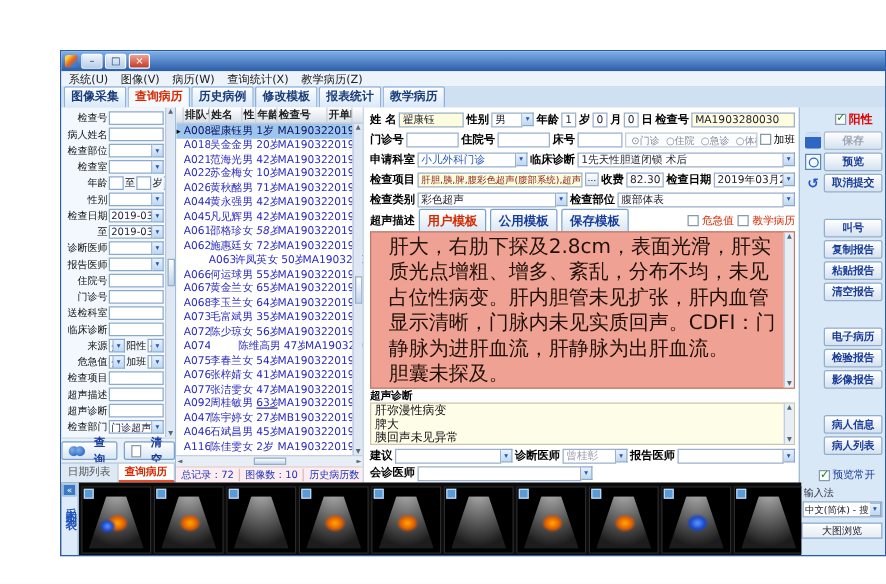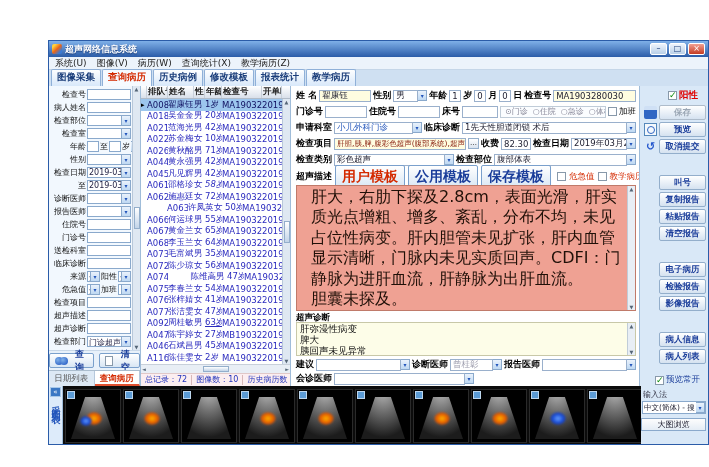--- a/index.html
+++ b/index.html
@@ -104,33 +104,33 @@
   .rbox { height: 12px; border: 1px solid #9ab0cc; background: #fff; font-size: 8.5px;
           padding: 0 2px; display: flex; align-items: center; overflow: hidden;
           white-space: nowrap; color: #223; }
   .yellow { background: #fffde0; }
   .rsel { display: flex; align-items: center; height: 12px; flex: 0 0 auto; min-width: 0; }
   .rsel .rval { height: 12px; border: 1px solid #9ab0cc; background: #fff; font-size: 8.5px;
                 padding: 0 2px; flex: 1; overflow: hidden; white-space: nowrap; display: flex;
                 align-items: center; min-width: 0; color: #223; }
   .rsel.grow { flex: 1; }
   .radiobox { flex: 1; height: 12px; border: 1px solid #c0ccd8; background: #fbfdff;
-              display: flex; gap: 5px; align-items: center; font-size: 8px; color: #889;
+              display: flex; gap: 5px; font-size: 8px; color: #889;
               padding: 0 4px; overflow: hidden; white-space: nowrap; min-width: 0; }
   .cb { width: 9px; height: 9px; border: 1px solid #8899aa; background: #fff;
         display: inline-block; position: relative; flex: 0 0 auto; }
   .cb.checked::after { content: "✓"; position: absolute; left: 0; top: -2px;
                        font-size: 9px; color: #0a8a0a; font-weight: bold; }
   .redlabel { color: #d42a00; font-size: 8.5px; white-space: nowrap; }
   .tinyred { color: #8a2010; font-size: 7.5px; }
   .browse { width: 11px; height: 11px; background: linear-gradient(#fff,#d8e2ee);
             border: 1px solid #93aecb; font-size: 7px; line-height: 9px; text-align: center;
             flex: 0 0 auto; }
   .desc-header { height: 17px; display: flex; align-items: center; gap: 3px; }
-  .tpl-btn { font-size: 14px; font-weight: bold; color: #1a3d9a; white-space: nowrap;
+  .tpl-btn { font-size: 10px; font-weight: bold; color: #1a3d9a; white-space: nowrap;
              background: linear-gradient(#ffffff,#d8e6f4); border: 1px solid #7aa0cc;
              border-radius: 2px; padding: 2px 6px; }
   .tpl-btn.first { color: #d42a00; }
   .spacer { flex: 1; }
   .desc-wrap { position: relative; height: 126px; margin-bottom: 1px; }
   .desc-area { position: absolute; inset: 0; background: #efa193; border: 1px solid #c07a6a;
                font-size: 16px; line-height: 1.28; padding: 1px 10px 1px 14px;
                white-space: pre-wrap; overflow: hidden; color: #201008; }
   .vsb { position: absolute; right: 1px; top: 1px; bottom: 1px; width: 8px; background: #e8eef5;
          border-left: 1px solid #c0ccd8; font-size: 5px; color: #567; display: flex;
@@ -207,21 +207,20 @@
              font-size: 15px; font-weight: bold; color: #000; letter-spacing: 1px; }
 </style>
 </head>
 <body>
 
 <div class="stage">
   <div class="window">
 
     <div class="titlebar">
       <span class="app-icon"></span>
-      <span class="title">超声网络信息系统</span>
       <span class="winbtns">
         <span class="wbtn">–</span>
         <span class="wbtn">□</span>
         <span class="wbtn close">×</span>
       </span>
     </div>
 
     <div class="menubar">
         <span class="menu-item">系统(U)</span>
         <span class="menu-item">图像(V)</span>

